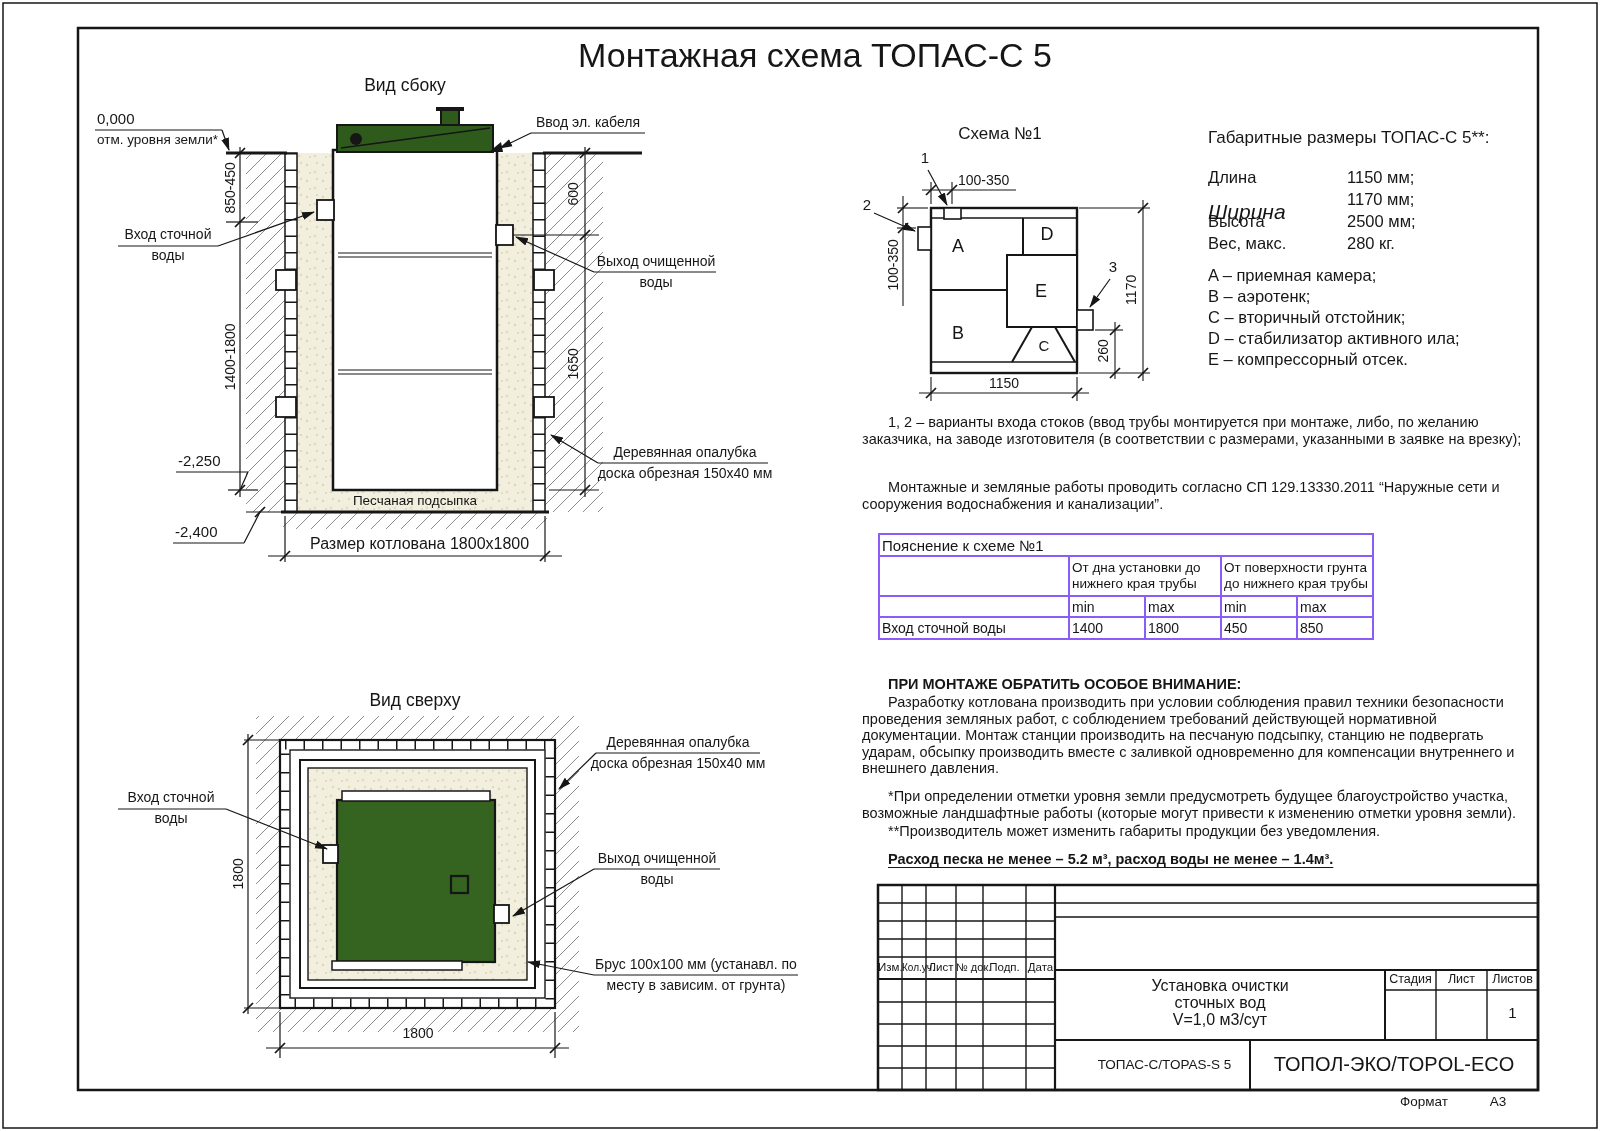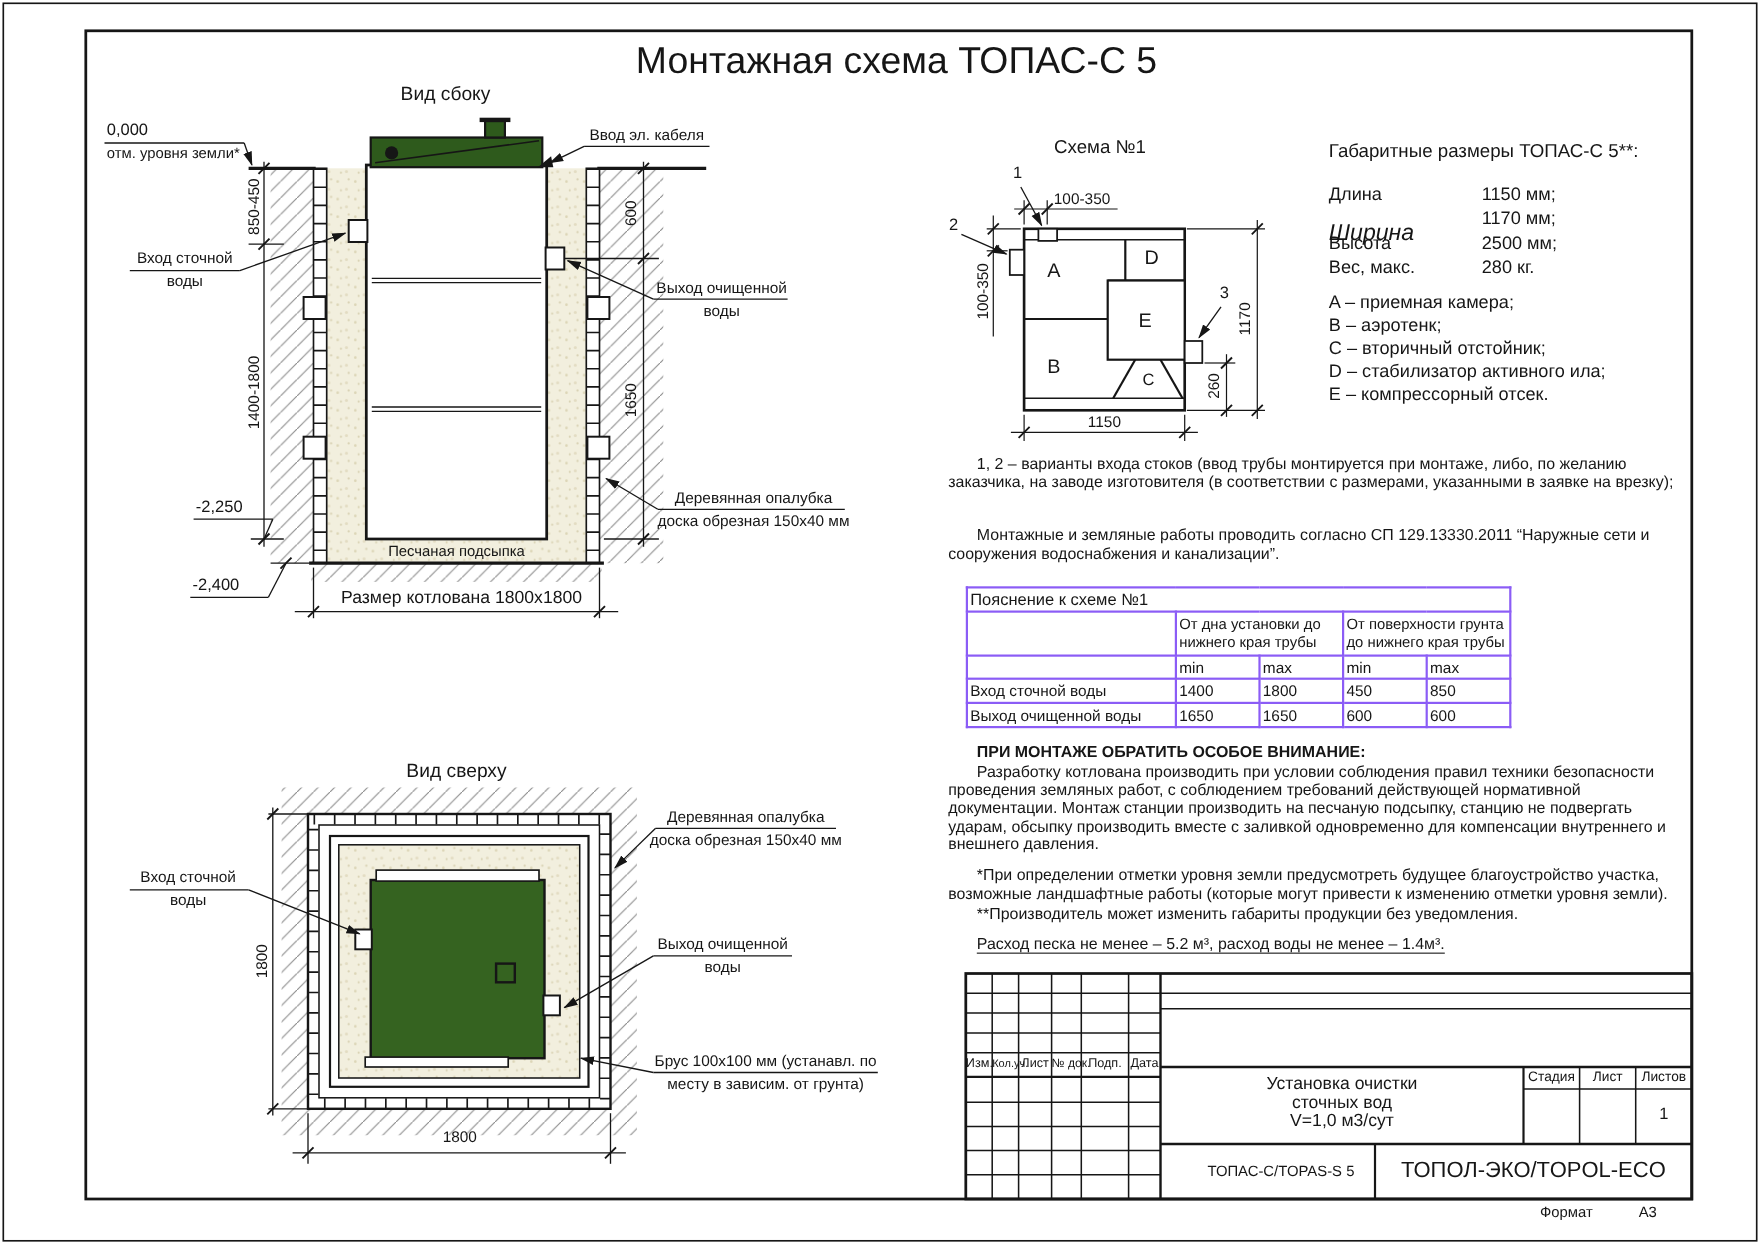--- a/index.html
+++ b/index.html
@@ -345,42 +345,35 @@
     <td>min</td>
     <td>max</td>
   </tr>
   <tr style="height:22px">
     <td>Вход сточной воды</td>
     <td>1400</td>
     <td>1800</td>
     <td>450</td>
     <td>850</td>
   </tr>
-  <tr style="height:22px">
-    <td>Выход очищенной воды</td>
-    <td>1650</td>
-    <td>1650</td>
-    <td>600</td>
-    <td>600</td>
-  </tr>
 </tbody>
     </table>
 
 <div class="lbl" style="left:888px;top:676px;font-size:14.5px;font-weight:bold;">ПРИ МОНТАЖЕ ОБРАТИТЬ ОСОБОЕ ВНИМАНИЕ:</div>
 <div class="para" style="left:862px;top:694px;width:674px;">
   <p>Разработку котлована производить при условии соблюдения правил техники безопасности проведения земляных работ, с соблюдением требований действующей нормативной документации. Монтаж станции производить на песчаную подсыпку, станцию не подвергать ударам, обсыпку производить вместе с заливкой одновременно для компенсации внутреннего и внешнего давления.</p>
 </div>
 
 <div class="para" style="left:862px;top:788px;width:676px;">
   <p>*При определении отметки уровня земли предусмотреть будущее благоустройство участка, возможные ландшафтные работы (которые могут привести к изменению отметки уровня земли).</p>
 </div>
 <div class="para" style="left:862px;top:823px;width:676px;">
   <p>**Производитель может изменить габариты продукции без уведомления.</p>
 </div>
-<div class="lbl u" style="left:888px;top:851px;font-size:14.5px;">Расход песка не менее – 5.2 м³, расход воды не менее – 1.4м³.</div>
+<div class="lbl u" style="left:888px;top:851px;font-size:14.5px;font-weight:bold;">Расход песка не менее – 5.2 м³, расход воды не менее – 1.4м³.</div>
 
 <div class="lbl c" style="left:878px;top:961px;width:24px;font-size:11.5px;">Изм.</div>
 <div class="lbl c" style="left:902px;top:962px;width:24px;font-size:10px;">Кол.уч.</div>
 <div class="lbl c" style="left:926px;top:961px;width:30px;font-size:11.5px;">Лист</div>
 <div class="lbl c" style="left:956px;top:961px;width:27px;font-size:11px;">№ док.</div>
 <div class="lbl c" style="left:983px;top:961px;width:43px;font-size:11.5px;">Подп.</div>
 <div class="lbl c" style="left:1026px;top:961px;width:29px;font-size:11.5px;">Дата</div>
 <div class="lbl c" style="left:1060px;top:977px;width:320px;font-size:16px;">Установка очистки</div>
 <div class="lbl c" style="left:1060px;top:994px;width:320px;font-size:16px;">сточных вод</div>
 <div class="lbl c" style="left:1060px;top:1011px;width:320px;font-size:16px;">V=1,0 м3/сут</div>

